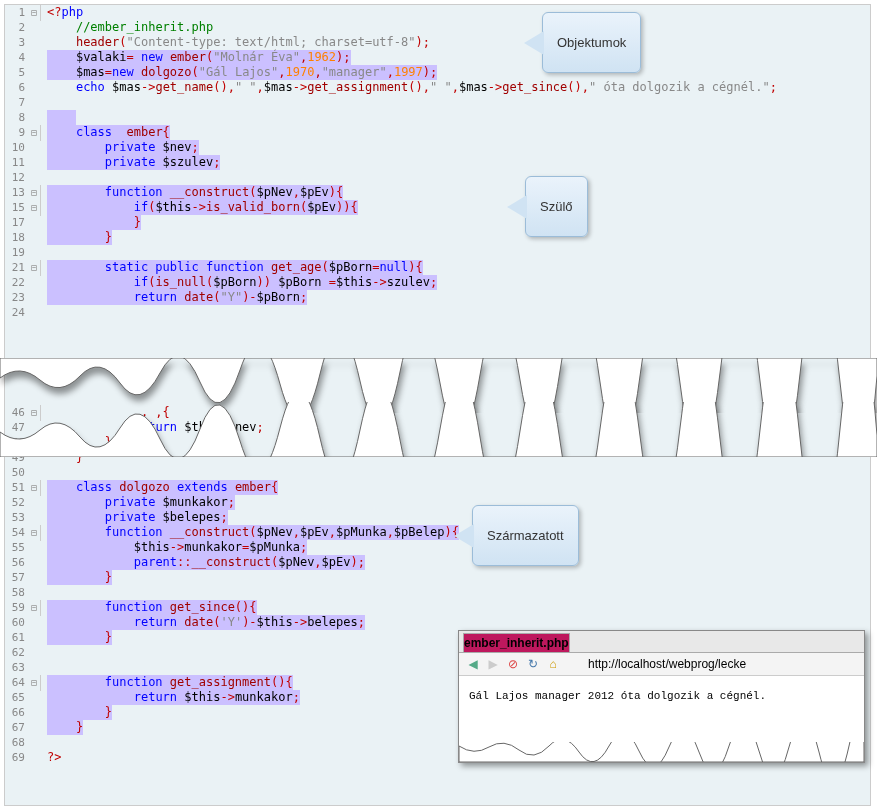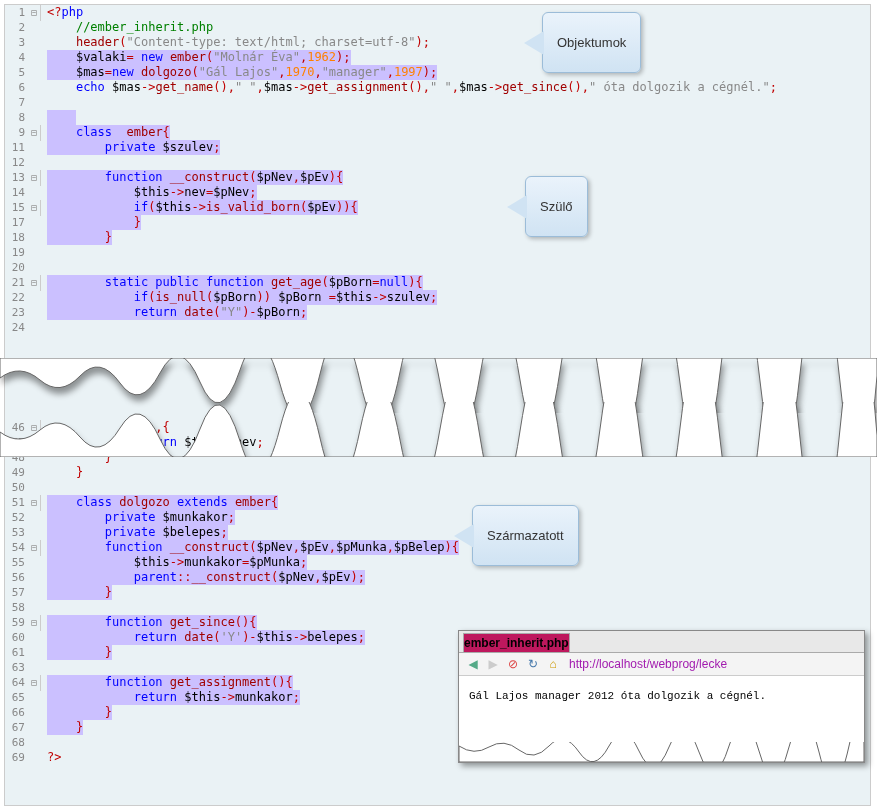--- a/index.html
+++ b/index.html
@@ -19,46 +19,45 @@
 .num{color:#ff8000}
 .callout{position:absolute;background:linear-gradient(#eaf3fb,#d0e3f3);border:1px solid #9bbcd8;border-radius:6px;padding:22px 14px;color:#333;box-shadow:2px 2px 4px rgba(0,0,0,0.25);font-family:Arial,sans-serif;font-size:13px}
 .callout::before{content:"";position:absolute;width:0;height:0;border-top:12px solid transparent;border-bottom:12px solid transparent;border-right:20px solid #d0e3f3;left:-19px;top:50%;margin-top:-12px}
 .tear{position:absolute;left:0;width:877px;height:55px;overflow:hidden}
 .tear svg{filter:drop-shadow(2px 6px 3px rgba(0,0,0,0.4))}
 .browser{position:absolute;right:12px;top:630px;width:405px;background:#fff;border:1px solid #888;box-shadow:3px 3px 6px rgba(0,0,0,.4)}
 .tabbar{background:#e8e8e8;padding:2px 0 0 4px;font-family:Arial,sans-serif;font-size:12px;border-bottom:1px solid #aaa}
 .tab{display:inline-block;background:#be185d;border:1px solid #aaa;border-bottom:none;padding:2px 0;font-weight:bold}
 .toolbar{background:#f4f4f4;border-bottom:1px solid #ccc;padding:3px 6px;display:flex;align-items:center;gap:4px;font-family:Arial,sans-serif;font-size:12px}
 .ticon{width:16px;height:16px;display:inline-flex;align-items:center;justify-content:center;font-size:12px}
-.url{margin-left:4px;color:#a21caf}
+.url{margin-left:23px;color:#000000}
 .bcontent{padding:14px 10px 40px 10px;font-family:Liberation Mono, monospace;font-size:11px}
 </style>
 </head>
 <body>
 
 <div class="editor">
   <div id="block1">
       <div class="line"><div class="gutter">1</div><div class="fold has"></div><div class="code"><span class="op">&lt;?</span><span class="kw">php</span></div></div>
       <div class="line"><div class="gutter">2</div><div class="fold"></div><div class="code"><span>    </span><span class="cm">//ember_inherit.php</span></div></div>
       <div class="line"><div class="gutter">3</div><div class="fold"></div><div class="code"><span>    </span><span class="fn">header</span><span class="op">(</span><span class="str">"Content-type: text/html; charset=utf-8"</span><span class="op">)</span><span class="op">;</span></div></div>
       <div class="line"><div class="gutter">4</div><div class="fold"></div><div class="code"><span class="hl" style="display: inline-block;"><span>    </span><span class="var">$valaki</span><span class="op">=</span><span> </span><span class="kw">new</span><span> </span><span class="fn">ember</span><span class="op">(</span><span class="str">"Molnár Éva"</span><span class="op">,</span><span class="num">1962</span><span class="op">)</span><span class="op">;</span></span></div></div>
       <div class="line"><div class="gutter">5</div><div class="fold"></div><div class="code"><span class="hl" style="display: inline-block;"><span>    </span><span class="var">$mas</span><span class="op">=</span><span class="kw">new</span><span> </span><span class="fn">dolgozo</span><span class="op">(</span><span class="str">"Gál Lajos"</span><span class="op">,</span><span class="num">1970</span><span class="op">,</span><span class="str">"manager"</span><span class="op">,</span><span class="num">1997</span><span class="op">)</span><span class="op">;</span></span></div></div>
       <div class="line"><div class="gutter">6</div><div class="fold"></div><div class="code"><span>    </span><span class="kw">echo</span><span> </span><span class="var">$mas</span><span class="op">-&gt;</span><span class="fn">get_name</span><span class="op">()</span><span class="op">,</span><span class="str">" "</span><span class="op">,</span><span class="var">$mas</span><span class="op">-&gt;</span><span class="fn">get_assignment</span><span class="op">()</span><span class="op">,</span><span class="str">" "</span><span class="op">,</span><span class="var">$mas</span><span class="op">-&gt;</span><span class="fn">get_since</span><span class="op">()</span><span class="op">,</span><span class="str">" óta dolgozik a cégnél."</span><span class="op">;</span></div></div>
       <div class="line"><div class="gutter">7</div><div class="fold"></div><div class="code"><span></span></div></div>
       <div class="line"><div class="gutter">8</div><div class="fold"></div><div class="code"><span class="hl" style="display: inline-block;"><span>    </span></span></div></div>
       <div class="line"><div class="gutter">9</div><div class="fold has"></div><div class="code"><span class="hl" style="display: inline-block;"><span>    </span><span class="kw">class</span><span>  </span><span class="fn">ember</span><span class="op">{</span></span></div></div>
+      <div class="line"><div class="gutter">10</div><div class="fold"></div><div class="code"><span class="hl" style="display: inline-block;"><span>        </span><span class="kw">private</span><span> </span><span class="var">$nev</span><span class="op">;</span></span></div></div>
       <div class="line"><div class="gutter">11</div><div class="fold"></div><div class="code"><span class="hl" style="display: inline-block;"><span>        </span><span class="kw">private</span><span> </span><span class="var">$szulev</span><span class="op">;</span></span></div></div>
       <div class="line"><div class="gutter">12</div><div class="fold"></div><div class="code"><span class="hl" style="display: inline-block;"><span></span></span></div></div>
       <div class="line"><div class="gutter">13</div><div class="fold has"></div><div class="code"><span class="hl" style="display: inline-block;"><span>        </span><span class="kw">function</span><span> </span><span class="fn">__construct</span><span class="op">(</span><span class="var">$pNev</span><span class="op">,</span><span class="var">$pEv</span><span class="op">)</span><span class="op">{</span></span></div></div>
-      <div class="line"><div class="gutter">14</div><div class="fold"></div><div class="code"><span class="hl" style="display: inline-block;"><span>            </span><span class="var">$this</span><span class="op">-&gt;</span><span class="var">nev</span><span class="op">=</span><span class="var">$pNev</span><span class="op">;</span></span></div></div>
       <div class="line"><div class="gutter">15</div><div class="fold has"></div><div class="code"><span class="hl" style="display: inline-block;"><span>            </span><span class="kw">if</span><span class="op">(</span><span class="var">$this</span><span class="op">-&gt;</span><span class="fn">is_valid_born</span><span class="op">(</span><span class="var">$pEv</span><span class="op">))</span><span class="op">{</span></span></div></div>
       <div class="line"><div class="gutter">17</div><div class="fold"></div><div class="code"><span class="hl" style="display: inline-block;"><span>            </span><span class="op">}</span></span></div></div>
       <div class="line"><div class="gutter">18</div><div class="fold"></div><div class="code"><span class="hl" style="display: inline-block;"><span>        </span><span class="op">}</span></span></div></div>
       <div class="line"><div class="gutter">19</div><div class="fold"></div><div class="code"><span class="hl" style="display: inline-block;"><span></span></span></div></div>
-      <div class="line"><div class="gutter">20</div><div class="fold"></div><div class="code"><span class="hl" style="display: inline-block;"><span></span></span></div></div>
       <div class="line"><div class="gutter">21</div><div class="fold has"></div><div class="code"><span class="hl" style="display: inline-block;"><span>        </span><span class="kw">static public function</span><span> </span><span class="fn">get_age</span><span class="op">(</span><span class="var">$pBorn</span><span class="op">=</span><span class="kw">null</span><span class="op">)</span><span class="op">{</span></span></div></div>
       <div class="line"><div class="gutter">22</div><div class="fold"></div><div class="code"><span class="hl" style="display: inline-block;"><span>            </span><span class="kw">if</span><span class="op">(</span><span class="fn">is_null</span><span class="op">(</span><span class="var">$pBorn</span><span class="op">))</span><span> </span><span class="var">$pBorn</span><span> </span><span class="op">=</span><span class="var">$this</span><span class="op">-&gt;</span><span class="var">szulev</span><span class="op">;</span></span></div></div>
       <div class="line"><div class="gutter">23</div><div class="fold"></div><div class="code"><span class="hl" style="display: inline-block;"><span>            </span><span class="kw">return</span><span> </span><span class="fn">date</span><span class="op">(</span><span class="str">"Y"</span><span class="op">)</span><span class="op">-</span><span class="var">$pBorn</span><span class="op">;</span></span></div></div>
       <div class="line"><div class="gutter">24</div><div class="fold"></div><div class="code"><span class="hl" style="display: inline-block;"><span></span></span></div></div>
     </div>
   <div style="height:85px"></div>
   <div id="block2">
       <div class="line"><div class="gutter">46</div><div class="fold has"></div><div class="code"><span>             </span><span class="op">. ,</span><span class="op">{</span></div></div>
       <div class="line"><div class="gutter">47</div><div class="fold"></div><div class="code"><span>            </span><span class="kw">return</span><span> </span><span class="var">$this</span><span class="op">-&gt;</span><span class="var">nev</span><span class="op">;</span></div></div>
       <div class="line"><div class="gutter">48</div><div class="fold"></div><div class="code"><span>        </span><span class="op">}</span></div></div>
@@ -68,20 +67,21 @@
       <div class="line"><div class="gutter">52</div><div class="fold"></div><div class="code"><span class="hl" style="display: inline-block;"><span>        </span><span class="kw">private</span><span> </span><span class="var">$munkakor</span><span class="op">;</span></span></div></div>
       <div class="line"><div class="gutter">53</div><div class="fold"></div><div class="code"><span class="hl" style="display: inline-block;"><span>        </span><span class="kw">private</span><span> </span><span class="var">$belepes</span><span class="op">;</span></span></div></div>
       <div class="line"><div class="gutter">54</div><div class="fold has"></div><div class="code"><span class="hl" style="display: inline-block;"><span>        </span><span class="kw">function</span><span> </span><span class="fn">__construct</span><span class="op">(</span><span class="var">$pNev</span><span class="op">,</span><span class="var">$pEv</span><span class="op">,</span><span class="var">$pMunka</span><span class="op">,</span><span class="var">$pBelep</span><span class="op">)</span><span class="op">{</span></span></div></div>
       <div class="line"><div class="gutter">55</div><div class="fold"></div><div class="code"><span class="hl" style="display: inline-block;"><span>            </span><span class="var">$this</span><span class="op">-&gt;</span><span class="var">munkakor</span><span class="op">=</span><span class="var">$pMunka</span><span class="op">;</span></span></div></div>
       <div class="line"><div class="gutter">56</div><div class="fold"></div><div class="code"><span class="hl" style="display: inline-block;"><span>            </span><span class="kw">parent</span><span class="op">::</span><span class="fn">__construct</span><span class="op">(</span><span class="var">$pNev</span><span class="op">,</span><span class="var">$pEv</span><span class="op">)</span><span class="op">;</span></span></div></div>
       <div class="line"><div class="gutter">57</div><div class="fold"></div><div class="code"><span class="hl" style="display: inline-block;"><span>        </span><span class="op">}</span></span></div></div>
       <div class="line"><div class="gutter">58</div><div class="fold"></div><div class="code"><span class="hl" style="display: inline-block;"><span></span></span></div></div>
       <div class="line"><div class="gutter">59</div><div class="fold has"></div><div class="code"><span class="hl" style="display: inline-block;"><span>        </span><span class="kw">function</span><span> </span><span class="fn">get_since</span><span class="op">()</span><span class="op">{</span></span></div></div>
       <div class="line"><div class="gutter">60</div><div class="fold"></div><div class="code"><span class="hl" style="display: inline-block;"><span>            </span><span class="kw">return</span><span> </span><span class="fn">date</span><span class="op">(</span><span class="str">'Y'</span><span class="op">)</span><span class="op">-</span><span class="var">$this</span><span class="op">-&gt;</span><span class="var">belepes</span><span class="op">;</span></span></div></div>
       <div class="line"><div class="gutter">61</div><div class="fold"></div><div class="code"><span class="hl" style="display: inline-block;"><span>        </span><span class="op">}</span></span></div></div>
+      <div class="line"><div class="gutter">62</div><div class="fold"></div><div class="code"><span class="hl" style="display: inline-block;"><span></span></span></div></div>
       <div class="line"><div class="gutter">63</div><div class="fold"></div><div class="code"><span class="hl" style="display: inline-block;"><span></span></span></div></div>
       <div class="line"><div class="gutter">64</div><div class="fold has"></div><div class="code"><span class="hl" style="display: inline-block;"><span>        </span><span class="kw">function</span><span> </span><span class="fn">get_assignment</span><span class="op">()</span><span class="op">{</span></span></div></div>
       <div class="line"><div class="gutter">65</div><div class="fold"></div><div class="code"><span class="hl" style="display: inline-block;"><span>            </span><span class="kw">return</span><span> </span><span class="var">$this</span><span class="op">-&gt;</span><span class="var">munkakor</span><span class="op">;</span></span></div></div>
       <div class="line"><div class="gutter">66</div><div class="fold"></div><div class="code"><span class="hl" style="display: inline-block;"><span>        </span><span class="op">}</span></span></div></div>
       <div class="line"><div class="gutter">67</div><div class="fold"></div><div class="code"><span class="hl" style="display: inline-block;"><span>    </span><span class="op">}</span></span></div></div>
       <div class="line"><div class="gutter">68</div><div class="fold"></div><div class="code"><span></span></div></div>
       <div class="line"><div class="gutter">69</div><div class="fold"></div><div class="code"><span class="op">?&gt;</span></div></div>
     </div>
 </div>
 

